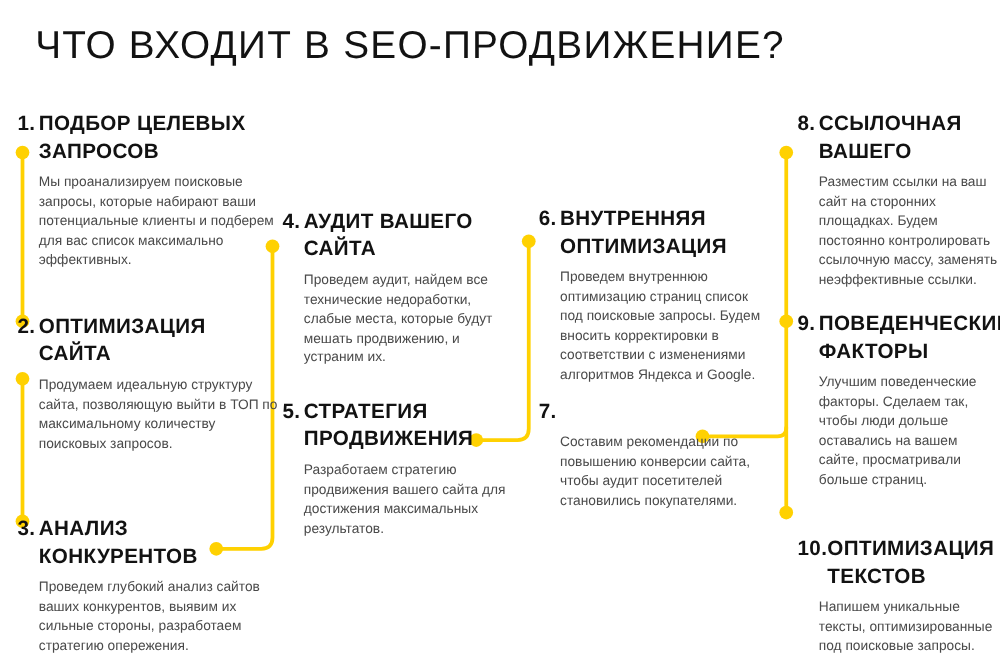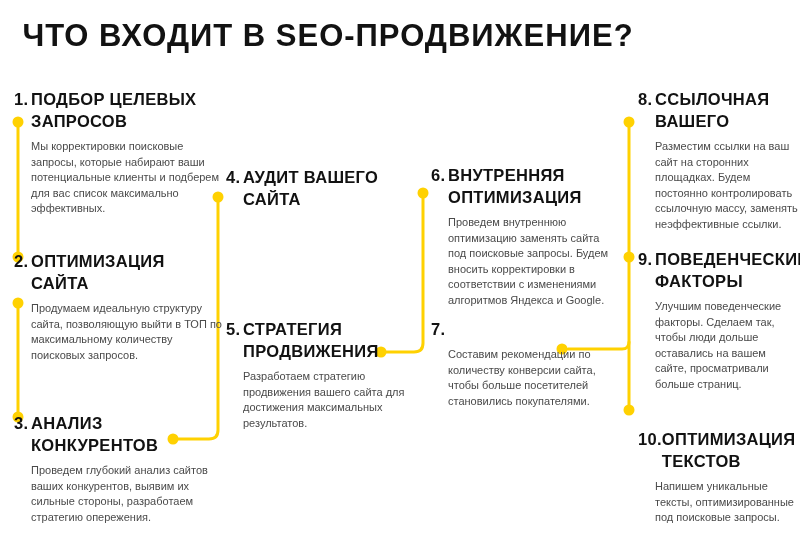--- a/index.html
+++ b/index.html
@@ -4,21 +4,21 @@
 <style>
   html,body{margin:0;padding:0;background:#fff;}
   body{
     width:800px;height:533px;overflow:hidden;position:relative;
     font-family:"Liberation Sans",sans-serif;
     background:var(--background,#fff);
   }
   .stage{position:absolute;inset:0;width:800px;height:533px;}
   .page-title{
     position:absolute;top:18px;left:0;width:656px;margin:0;
-    text-align:center;font-size:31px;font-weight:bold;letter-spacing:1px;
+    text-align:center;font-size:31px;font-weight:normal;letter-spacing:1px;
     color:var(--heading-color,#121212);white-space:nowrap;
   }
   svg.connectors{position:absolute;left:0;top:0;z-index:0;}
   svg.connectors path{stroke:var(--accent,#ffd101);stroke-width:3;fill:none;stroke-linecap:round;}
   svg.connectors circle{fill:var(--accent,#ffd101);stroke:none;}
   .item{position:absolute;z-index:1;}
   .head{display:flex;font-weight:bold;font-size:16.5px;line-height:22px;
         letter-spacing:.3px;color:var(--heading-color,#121212);}
   .num{flex:none;min-width:17px;}
   .ttl{white-space:pre-line;}
@@ -53,21 +53,21 @@
   </svg>
 
   <h1 class="page-title">ЧТО ВХОДИТ В SEO-ПРОДВИЖЕНИЕ?</h1>
 
   <div class="item" style="left:14px;top:88px;width:210px">
     <div class="head">
       <span class="num">1.</span>
       <span class="ttl">ПОДБОР ЦЕЛЕВЫХ
 ЗАПРОСОВ</span>
     </div>
-    <p class="desc">Мы корректировки поисковые запросы, которые набирают ваши потенциальные клиенты и подберем для вас список максимально эффективных.</p>
+    <p class="desc">Мы проанализируем поисковые запросы, которые набирают ваши потенциальные клиенты и подберем для вас список максимально эффективных.</p>
   </div>
 
   <div class="item" style="left:14px;top:250px;width:210px">
     <div class="head">
       <span class="num">2.</span>
       <span class="ttl">ОПТИМИЗАЦИЯ
 САЙТА</span>
     </div>
     <p class="desc">Продумаем идеальную структуру сайта, позволяющую выйти в ТОП по максимальному количеству поисковых запросов.</p>
   </div>
@@ -80,45 +80,46 @@
     </div>
     <p class="desc">Проведем глубокий анализ сайтов ваших конкурентов, выявим их сильные стороны, разработаем стратегию опережения.</p>
   </div>
 
   <div class="item" style="left:226px;top:166px;width:185px">
     <div class="head">
       <span class="num">4.</span>
       <span class="ttl">АУДИТ ВАШЕГО
 САЙТА</span>
     </div>
+    <p class="desc">Проведем аудит, найдем все технические недоработки, слабые места, которые будут мешать продвижению, и устраним их.</p>
   </div>
 
   <div class="item" style="left:226px;top:318px;width:185px">
     <div class="head">
       <span class="num">5.</span>
       <span class="ttl">СТРАТЕГИЯ
 ПРОДВИЖЕНИЯ</span>
     </div>
     <p class="desc">Разработаем стратегию продвижения вашего сайта для достижения максимальных результатов.</p>
   </div>
 
   <div class="item" style="left:431px;top:164px;width:185px">
     <div class="head">
       <span class="num">6.</span>
       <span class="ttl">ВНУТРЕННЯЯ
 ОПТИМИЗАЦИЯ</span>
     </div>
-    <p class="desc">Проведем внутреннюю оптимизацию заменять сайта под поисковые запросы. Будем вносить корректировки в соответствии с изменениями алгоритмов Яндекса и Google.</p>
+    <p class="desc">Проведем внутреннюю оптимизацию страниц список под поисковые запросы. Будем вносить корректировки в соответствии с изменениями алгоритмов Яндекса и Google.</p>
   </div>
 
   <div class="item" style="left:431px;top:318px;width:185px">
     <div class="head">
       <span class="num">7.</span>
     </div>
-    <p class="desc">Составим рекомендации по количеству конверсии сайта, чтобы больше посетителей становились покупателями.</p>
+    <p class="desc">Составим рекомендации по повышению конверсии сайта, чтобы аудит посетителей становились покупателями.</p>
   </div>
 
   <div class="item" style="left:638px;top:88px;width:160px">
     <div class="head">
       <span class="num">8.</span>
       <span class="ttl">ССЫЛОЧНАЯ
 ВАШЕГО</span>
     </div>
     <p class="desc">Разместим ссылки на ваш сайт на сторонних площадках. Будем постоянно контролировать ссылочную массу, заменять неэффективные ссылки.</p>
   </div>

